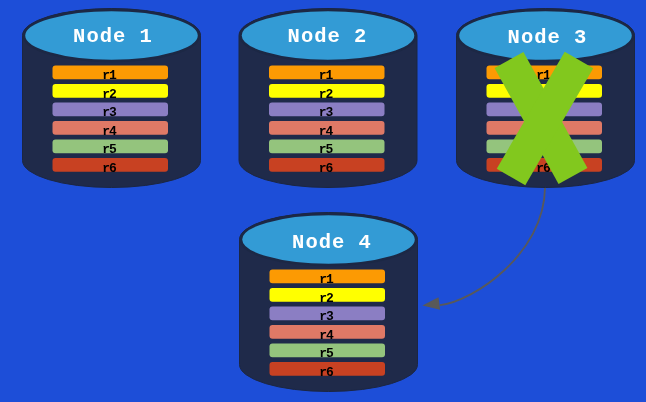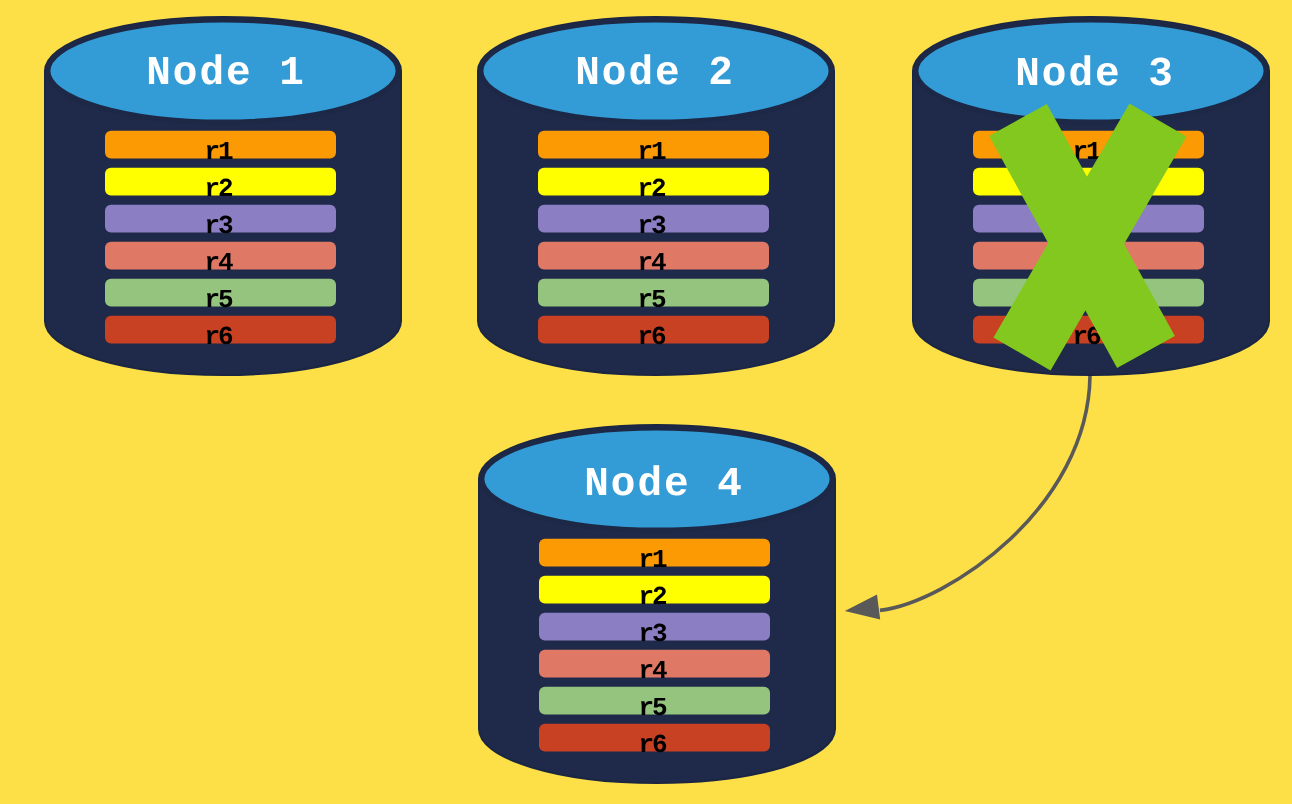--- a/index.html
+++ b/index.html
@@ -1,16 +1,16 @@
 <!DOCTYPE html>
 <html><head>
 <meta charset="utf-8">
 <style>
   html,body{margin:0;padding:0;background:#ffffff;}
-  #canvas{position:relative;width:646px;height:402px;background:#fde047;overflow:hidden;}
+  #canvas{position:relative;width:646px;height:402px;background:#1d4ed8;overflow:hidden;}
   svg{display:block;}
   text{font-family:"Liberation Mono", monospace;font-weight:bold;}
 </style>
 </head>
 <body>
 <div id="canvas">
 <svg width="646" height="402" viewBox="0 0 646 402" xmlns="http://www.w3.org/2000/svg">
   <defs>
     <g id="can">
       <path d="M0,27 A89,27 0 0 1 178,27 L178,152 A89,27 0 0 1 0,152 Z" fill="#1F2A4A" stroke="#1B2643" stroke-width="1"></path>

